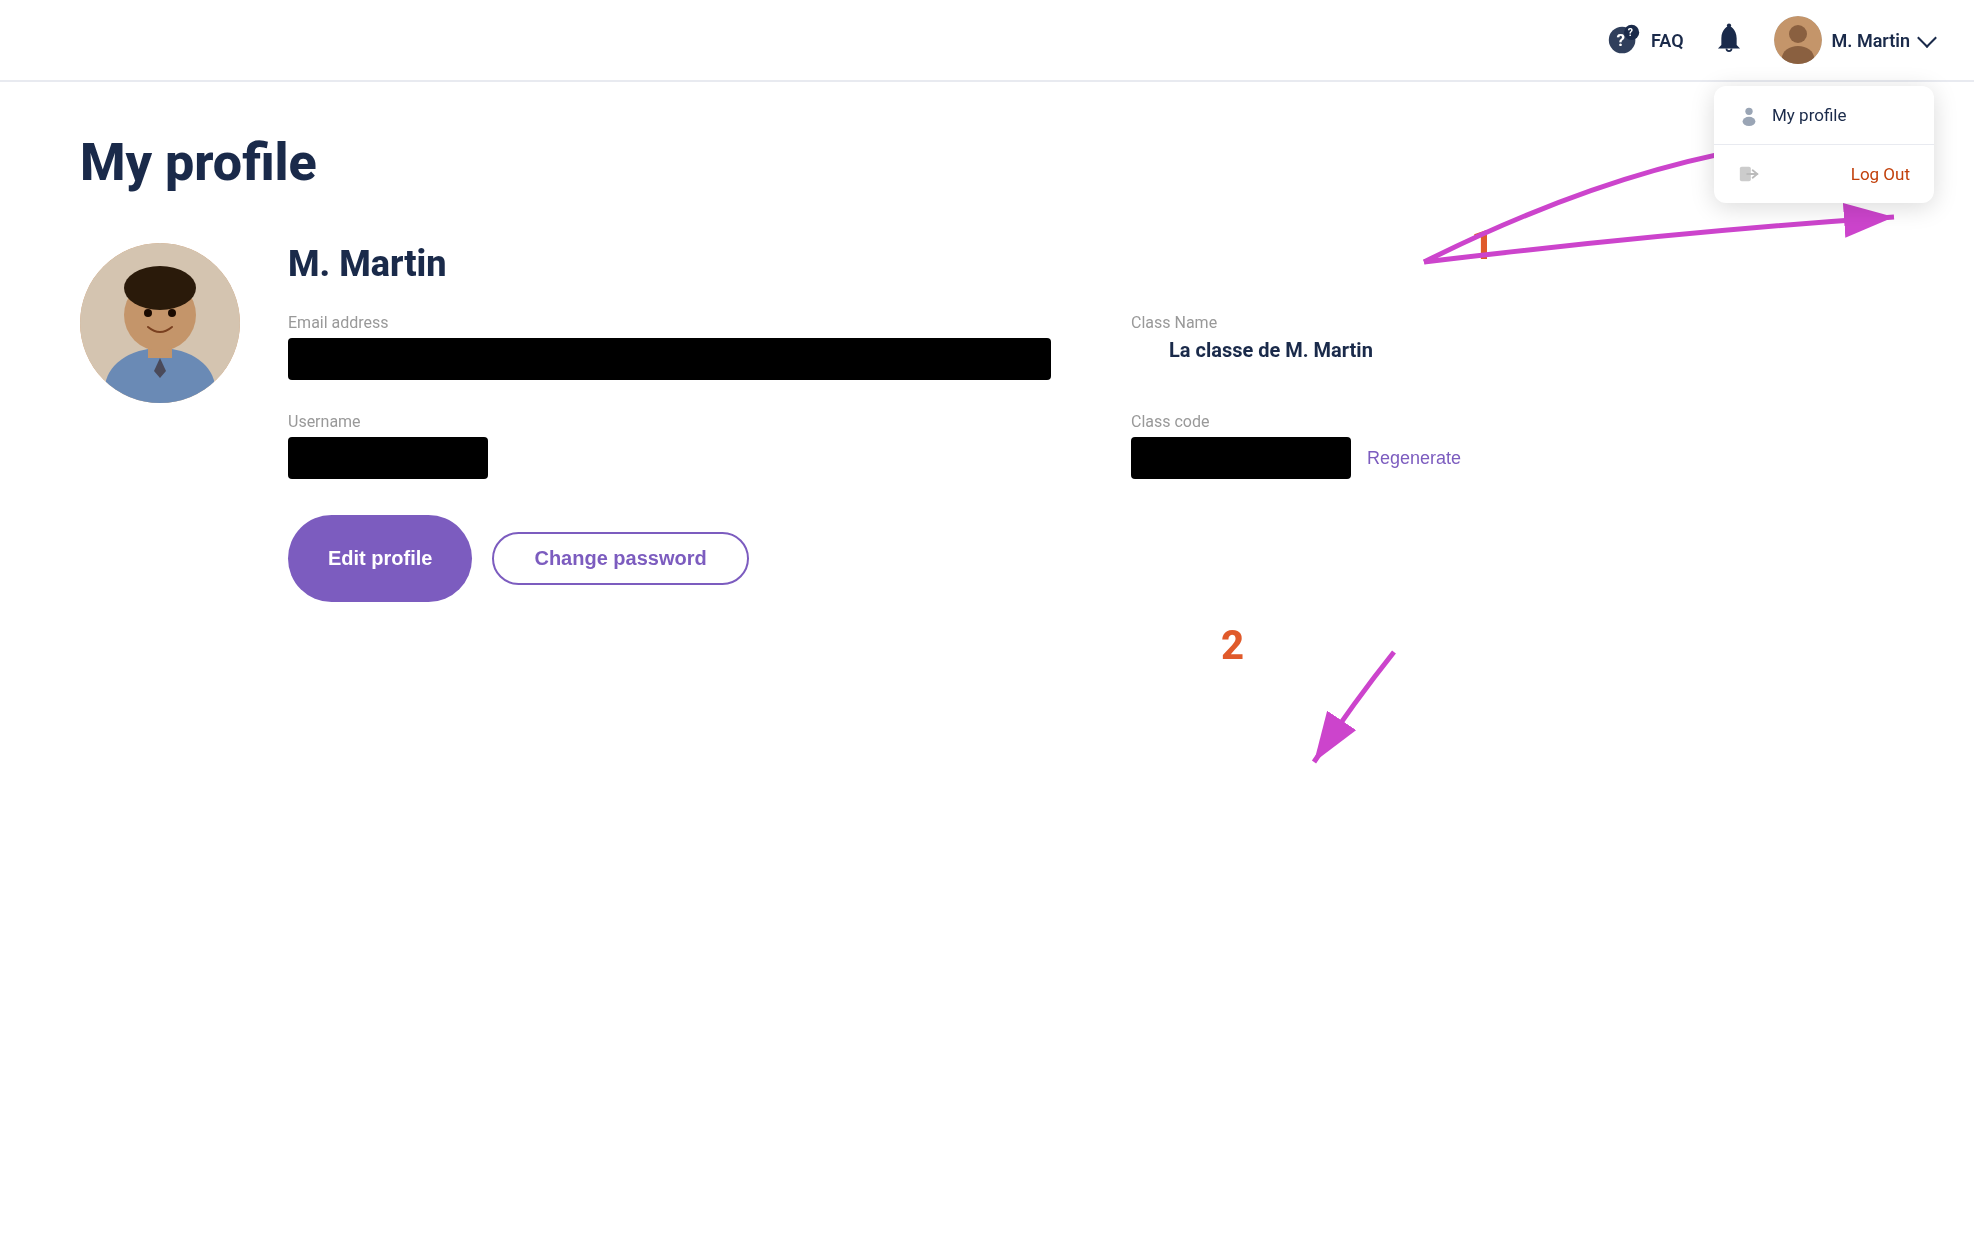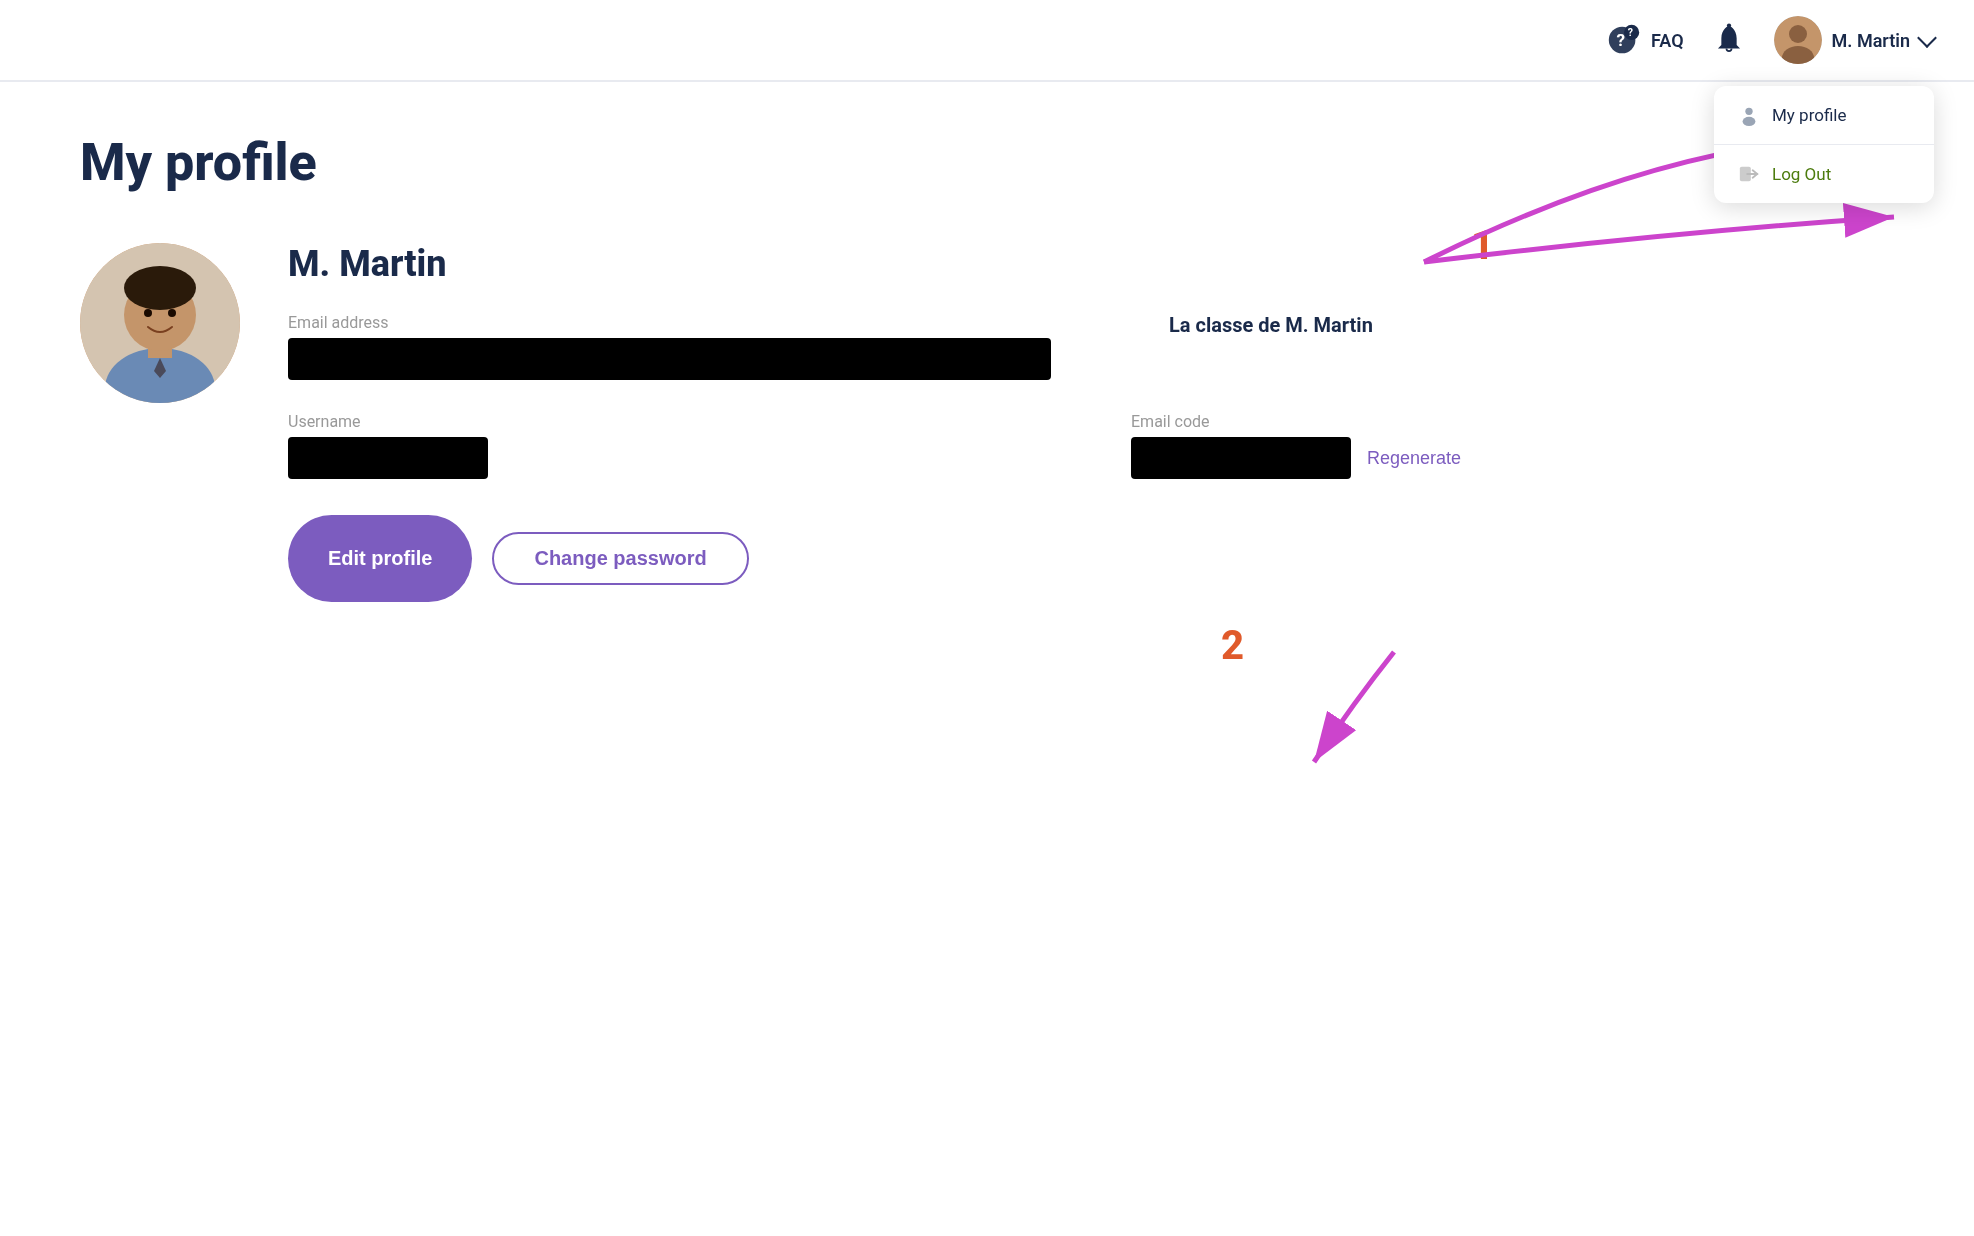--- a/index.html
+++ b/index.html
@@ -102,21 +102,22 @@
       font-size: 17px;
       cursor: pointer;
       color: #1a2a4a;
     }
 
     .dropdown-item:first-child {
       border-bottom: 1px solid #e8eaf0;
     }
 
     .dropdown-item.logout {
-      color: #4d7c0f;
+      color: #c2410c;
+      justify-content: space-between;
     }
 
     .dropdown-icon {
       width: 22px;
       height: 22px;
       flex-shrink: 0;
     }
 
     
     .main-content {
@@ -364,30 +365,31 @@
       <div class="profile-username-display">M. Martin</div>
 
       <div class="fields-grid">
 
         <div class="field-group">
           <span class="field-label">Email address</span>
           <div class="field-value-redacted"></div>
         </div>
 
         <div class="field-group">
+          <span class="field-label">Class Name</span>
           <div class="field-value-text">La classe de M. Martin</div>
         </div>
 
         <div class="field-group">
           <span class="field-label">Username</span>
           <div class="field-value-redacted short"></div>
         </div>
 
         <div class="field-group">
-          <span class="field-label">Email code</span>
+          <span class="field-label">Class code</span>
           <div class="class-code-row">
             <div class="field-value-redacted medium"></div>
             <button class="regenerate-btn">Regenerate</button>
           </div>
         </div>
       </div>
 
       <div class="action-buttons">
         <button class="btn-edit-profile">Edit profile</button>
         <button class="btn-change-password">Change password</button>

